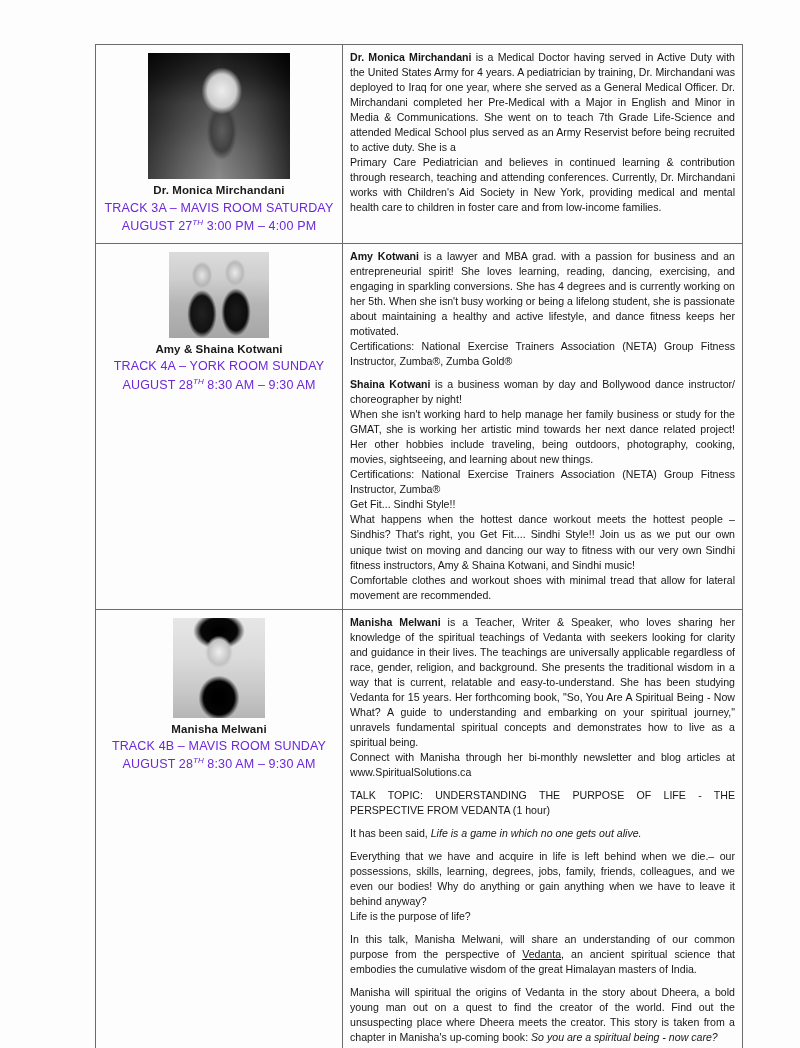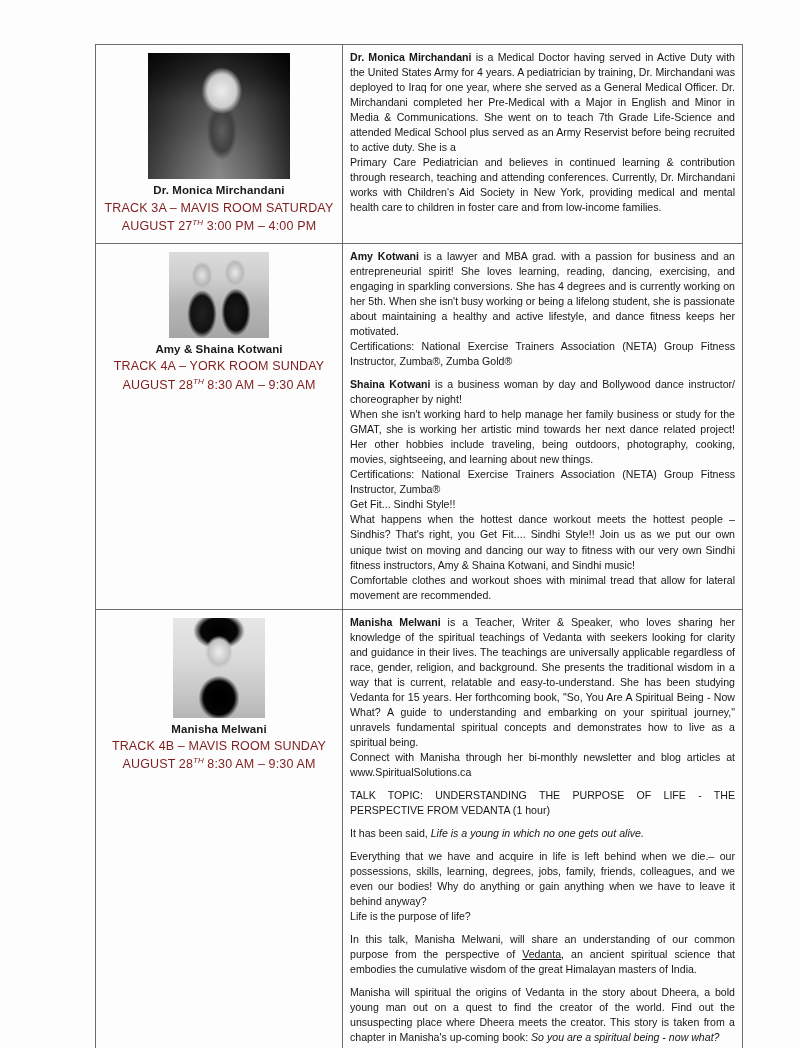--- a/index.html
+++ b/index.html
@@ -58,21 +58,21 @@
     font-size: 11.5px;
     font-weight: bold;
     color: #1a1a1a;
     letter-spacing: .1px;
     line-height: 1.35;
     margin-top: 3px;
   }
   .speaker-track,
   .speaker-time {
     font-size: 12.5px;
-    color: #7f1d1d;
+    color: #6d28d9;
     line-height: 1.45;
     letter-spacing: .15px;
   }
   .sup-th {
     font-size: 8px;
     vertical-align: super;
     letter-spacing: 0;
     font-style: italic;
   }
 
@@ -183,27 +183,27 @@
           <div class="speaker-time"><span>AUGUST 28</span><span class="sup-th">TH</span><span> 8:30 AM – 9:30 AM</span></div>
         </div>
       </td>
       <td class="col-bio">
         <div class="bio-cell-inner">
           <p class="tight"><b>Manisha Melwani</b><span> is a Teacher, Writer &amp; Speaker, who loves sharing her knowledge of the spiritual teachings of Vedanta with seekers looking for clarity and guidance in their lives. The teachings are universally applicable regardless of race, gender, religion, and background. She presents the traditional wisdom in a way that is current, relatable and easy-to-understand. She has been studying Vedanta for 15 years. Her forthcoming book, "So, You Are A Spiritual Being - Now What? A guide to understanding and embarking on your spiritual journey," unravels fundamental spiritual concepts and demonstrates how to live as a spiritual being.</span></p>
           <p class="tight"><span>Connect with Manisha through her bi-monthly newsletter and blog articles at www.SpiritualSolutions.ca</span></p>
 
           <p class="gap talk-topic">TALK TOPIC: UNDERSTANDING THE PURPOSE OF LIFE - THE PERSPECTIVE FROM VEDANTA (1 hour)</p>
 
-          <p class="gap"><span>It has been said, </span><span class="ital">Life is a young in which no one gets out alive.</span></p>
+          <p class="gap"><span>It has been said, </span><span class="ital">Life is a game in which no one gets out alive.</span></p>
 
           <p class="gap"><span>Everything that we have and acquire in life is left behind when we die.– our possessions, skills, learning, degrees, jobs, family, friends, colleagues, and we even our bodies! Why do anything or gain anything when we have to leave it behind anyway?</span></p>
 
           <p class="tight"><span>Life is the purpose of life?</span></p>
 
           <p class="gap"><span>In this talk, Manisha Melwani, will share an understanding of our common purpose from the perspective of </span><span class="uline">Vedanta</span><span>,  an ancient spiritual science that embodies the cumulative wisdom of the great Himalayan masters of India.</span></p>
 
-          <p class="gap"><span>Manisha will spiritual the origins of Vedanta in the story about Dheera, a bold young man out on a quest to find the creator of the world. Find out the unsuspecting place where Dheera meets the creator. This story is taken from a chapter in Manisha's up-coming book: </span><span class="ital">So you are a spiritual being - now what?</span></p>
+          <p class="gap"><span>Manisha will spiritual the origins of Vedanta in the story about Dheera, a bold young man out on a quest to find the creator of the world. Find out the unsuspecting place where Dheera meets the creator. This story is taken from a chapter in Manisha's up-coming book: </span><span class="ital">So you are a spiritual being - now care?</span></p>
         </div>
       </td>
     </tr>
 
   </tbody>
 </table>
 
 </body></html>

